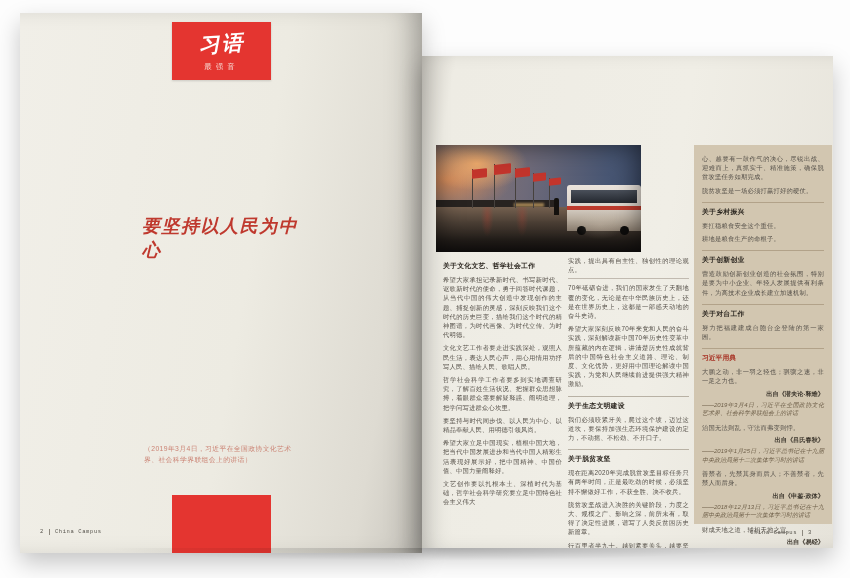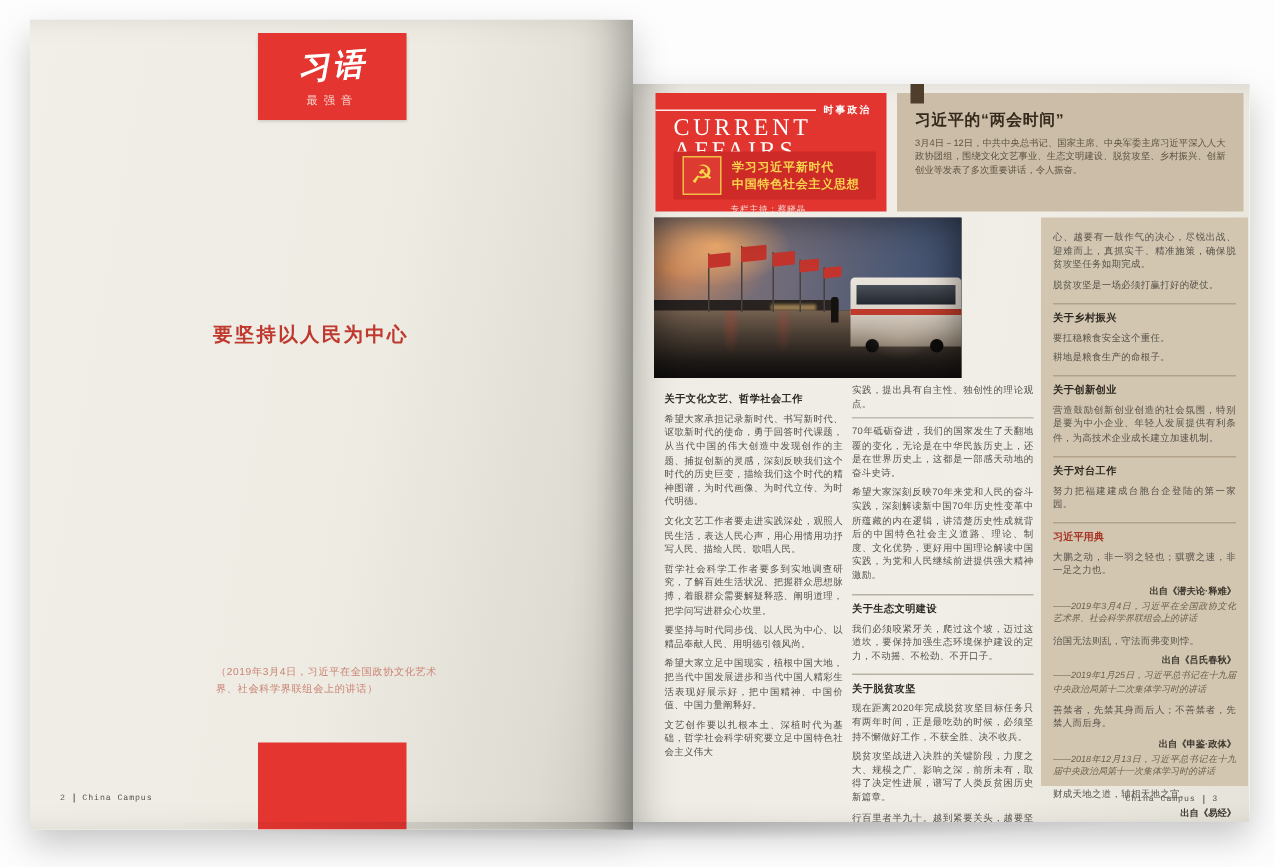--- a/index.html
+++ b/index.html
@@ -14,22 +14,22 @@
   .page-right{left:422px;top:56px;width:411px;height:492px;
     background:linear-gradient(100deg,#d9d6ce 0%,#eeece4 7%,#f0eee6 55%,#e6e3da 100%);
     box-shadow:0 10px 22px rgba(0,0,0,.22), inset 16px 0 26px -14px rgba(0,0,0,.30);}
 
   
   .badge{position:absolute;left:152px;top:9px;width:99px;height:58px;background:#e43530;
     color:#fff;text-align:center;box-shadow:0 1px 2px rgba(0,0,0,.15);}
   .badge-calli{font-size:21px;font-weight:bold;font-style:italic;margin-top:8px;letter-spacing:2px;
     font-family:"DejaVu Serif","Liberation Serif",serif;transform:rotate(-4deg);}
   .badge-sub{font-size:7.5px;letter-spacing:4px;color:#f7d9d3;margin-top:4px;}
-  .quote-heading{position:absolute;left:122px;top:201px;width:160px;font-size:13px;font-weight:bold;
-    letter-spacing:1.5px;color:#bf392e;font-family:"DejaVu Serif","Liberation Serif",serif;}
+  .quote-heading{position:absolute;left:122px;top:201px;width:160px;font-size:18px;font-weight:bold;
+    font-style:italic;letter-spacing:1.5px;color:#bf392e;font-family:"DejaVu Serif","Liberation Serif",serif;}
   .quote-body{position:absolute;left:124px;top:242px;width:137px;font-size:10.5px;line-height:13.9px;
     letter-spacing:1.2px;color:#ca6a5c;text-align:justify;font-family:"DejaVu Serif","Liberation Serif",serif;}
   .citation{position:absolute;left:124px;top:431px;width:150px;font-size:6.8px;line-height:10.5px;
     color:#cb8374;letter-spacing:.4px;}
   .red-block{position:absolute;left:152px;top:482px;width:99px;height:58px;background:#e43530;}
   .footer{position:absolute;font-size:5.5px;letter-spacing:.6px;color:#55524b;
     font-family:"Liberation Mono","DejaVu Sans Mono",monospace;display:flex;align-items:center;}
   .footer-left{left:20px;top:515px;}
   .footer-right{right:21px;top:473px;}
   .fsep{display:inline-block;width:1px;height:6px;background:#8d887f;margin:0 5px;}
@@ -116,44 +116,21 @@
 
     <div class="footer footer-left">
       <span>2</span>
       <span class="fsep"></span>
       <span>China Campus</span>
     </div>
   </div>
 
   <div class="page page-right">
 
-    <div class="affairs-box">
-      <div class="cat-row">
-        <span class="cat-line"></span>
-        <span class="cat-cn">时事政治</span>
-      </div>
-      <div class="cur">
-        <div>CURRENT</div>
-        <div>AFFAIRS</div>
-      </div>
-      <div class="topic-box">
-        <div class="emblem">☭</div>
-        <div class="topic-text">
-          <div>学习习近平新时代</div>
-          <div>中国特色社会主义思想</div>
-        </div>
-      </div>
-      <div class="host">专栏主持：蔡晓晶</div>
-    </div>
-
-    <div class="headline-box">
-      <div class="accent-sq"></div>
-      <div class="hl-title">习近平的“两会时间”</div>
-      <div class="hl-deck">3月4日－12日，中共中央总书记、国家主席、中央军委主席习近平深入人大政协团组，围绕文化文艺事业、生态文明建设、脱贫攻坚、乡村振兴、创新创业等发表了多次重要讲话，令人振奋。</div>
-    </div>
+
 
     <div class="photo" title="夜幕下的广场：红旗、执勤人员与大巴车">
       <div class="ph-sky"></div>
       <div class="ph-bldg"></div>
       <div class="ph-glow"></div>
       <div class="ph-ground"></div>
       <div class="pole" style="left:36px;top:24px;height:39px;"></div>
       <div class="pole" style="left:58px;top:19px;height:44px;"></div>
       <div class="pole" style="left:79px;top:23px;height:40px;"></div>
       <div class="pole" style="left:97px;top:28px;height:35px;"></div>

